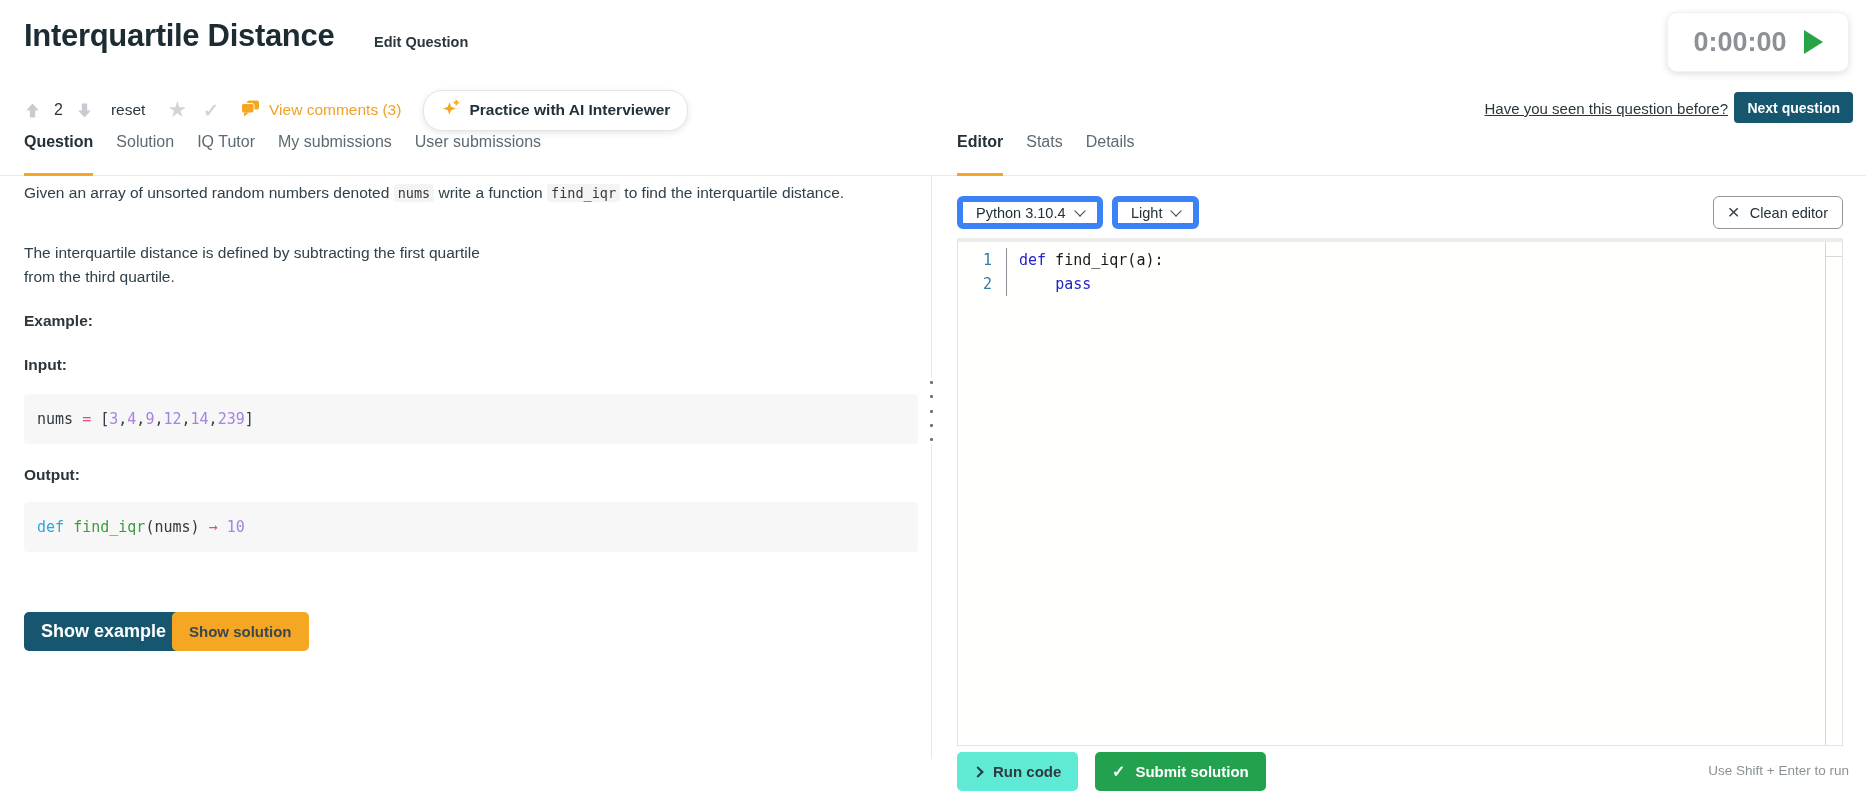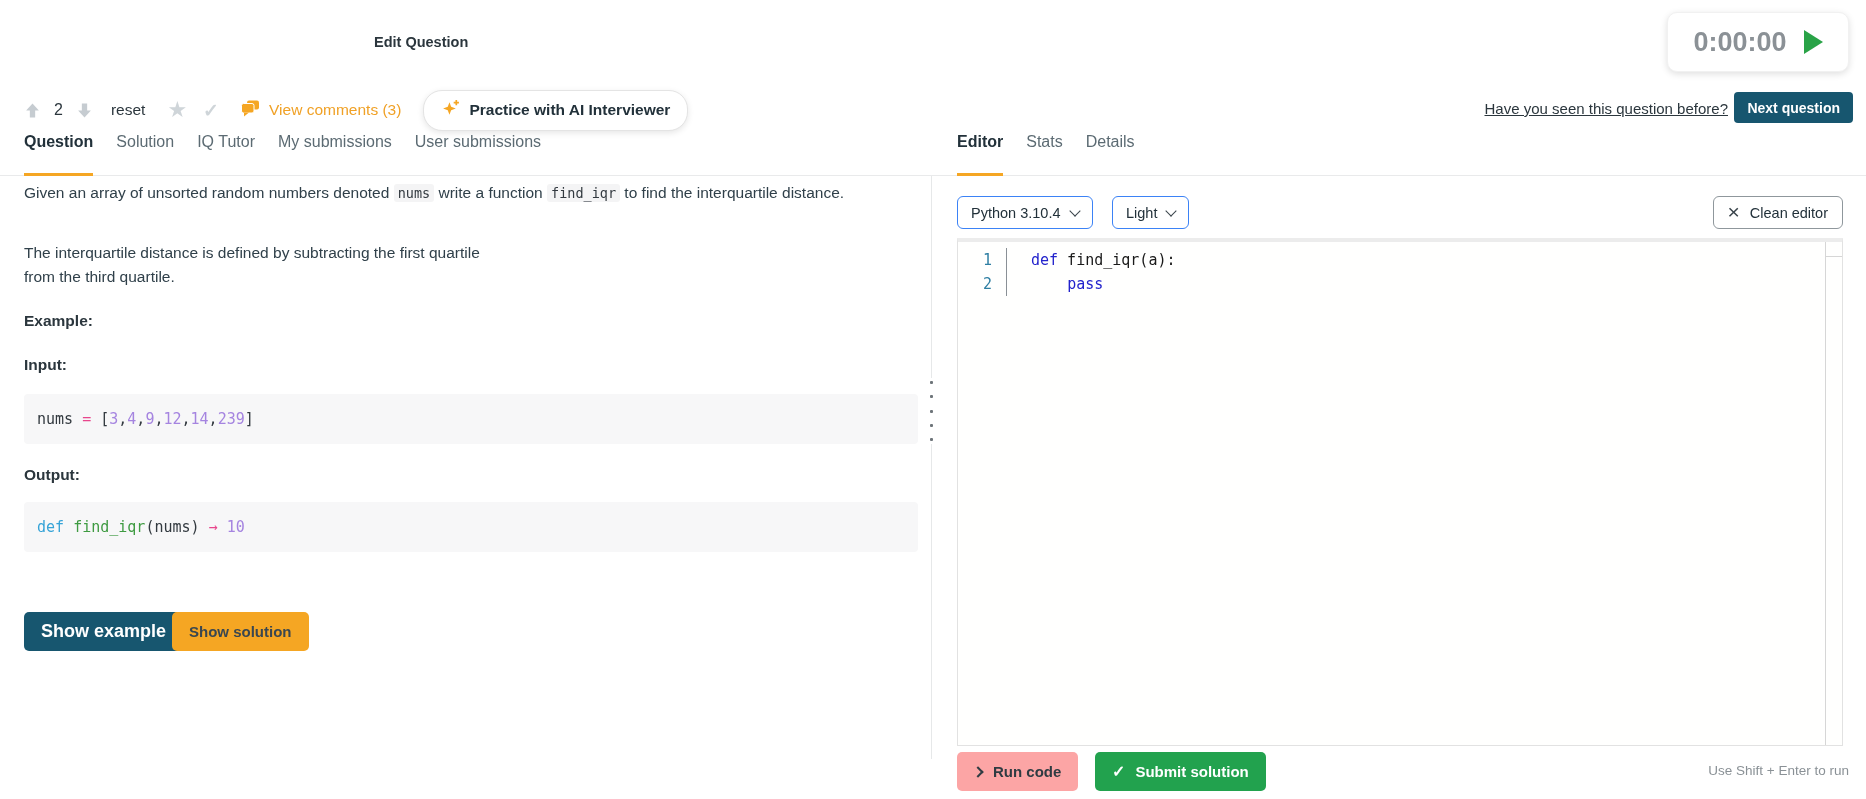--- a/index.html
+++ b/index.html
@@ -55,47 +55,48 @@
   .tk-plain { color:#333A40; }
   .tk-op { color:#E8468C; }
   .tk-num { color:#A584E0; }
   .tk-cyan { color:#35A3D7; }
   .tk-green { color:#3F9B42; }
 
   .btn-show-example { position:absolute; left:24px; top:612px; height:39px; background:#17566F; color:#fff; font-weight:700; font-size:18px; border:none; border-radius:5px; padding:0 17px; cursor:pointer; font-family:inherit; }
   .btn-show-solution { position:absolute; left:172px; top:612px; height:39px; background:#F5A623; color:#3A4750; font-weight:700; font-size:15px; border:none; border-radius:5px; padding:0 17px; cursor:pointer; font-family:inherit; }
 
   
-  .select-btn { position:absolute; top:196px; height:33px; display:flex; align-items:center; gap:10px; border:1px solid #3b82f6; border-radius:6px; background:#fff; padding:0 13px; font-size:14.5px; color:#22313A; cursor:pointer; font-family:inherit; }
+  .select-btn { position:absolute; top:196px; height:33px; display:flex; align-items:center; gap:10px; border:6px solid #3b82f6; border-radius:6px; background:#fff; padding:0 13px; font-size:14.5px; color:#22313A; cursor:pointer; font-family:inherit; }
   .lang-select { left:957px; }
   .theme-select { left:1112px; }
   .chev-down { width:8px; height:8px; border-right:1.8px solid #3A444B; border-bottom:1.8px solid #3A444B; transform:rotate(45deg); margin-top:-4px; }
   .clean-editor { position:absolute; top:196px; right:23px; height:33px; display:flex; align-items:center; gap:10px; border:1px solid #8F979C; border-radius:6px; background:#fff; padding:0 14px; font-size:14.5px; color:#22313A; cursor:pointer; font-family:inherit; }
   .x-icon { font-size:21px; line-height:0.8; color:#3A444B; }
 
   .editor-box { position:absolute; left:957px; top:238px; width:886px; height:508px; background:#FFFFFE; border:1px solid #E2E2E2; border-top:4px solid #ECECEC; cursor:text; }
   .editor-scrollbar { position:absolute; top:0; right:0; bottom:0; width:17px; border-left:1px solid #D6D6D6; }
   .editor-scroll-corner { position:absolute; top:0; right:0; width:16px; height:15px; border-bottom:1px solid #D6D6D6; }
   .code-area { position:absolute; left:0; top:6px; right:18px; font-family:"DejaVu Sans Mono", monospace; font-size:15px; line-height:24px; }
   .code-line { display:flex; }
   .line-num { width:48px; text-align:right; padding-right:14px; color:#2F7FA3; flex:none; user-select:none; }
-  .line-text { white-space:pre; color:#1A1A1A; border-left:1px solid #8A9096; padding-left:24px; }
+  .line-text { white-space:pre; color:#1A1A1A; border-left:1px solid #8A9096; padding-left:12px; }
   .tk-kw { color:#2222CC; }
 
-  .btn-run { position:absolute; left:957px; top:752px; height:39px; background:#fca5a5; border:none; border-radius:5px; color:#2F3B42; font-weight:700; font-size:15px; display:flex; align-items:center; gap:11px; padding:0 17px; cursor:pointer; font-family:inherit; }
+  .btn-run { position:absolute; left:957px; top:752px; height:39px; background:#5eead4; border:none; border-radius:5px; color:#2F3B42; font-weight:700; font-size:15px; display:flex; align-items:center; gap:11px; padding:0 17px; cursor:pointer; font-family:inherit; }
   .chev-right { width:8px; height:8px; border-right:2px solid #2F3B42; border-top:2px solid #2F3B42; transform:rotate(45deg); flex:none; }
   .btn-submit { position:absolute; left:1095px; top:752px; height:39px; background:#22A24E; border:none; border-radius:5px; color:#fff; font-weight:700; font-size:15px; display:flex; align-items:center; gap:10px; padding:0 17px; cursor:pointer; font-family:inherit; }
   .check-white { color:#fff; font-size:16px; font-weight:700; }
   .shortcut-hint { position:absolute; top:763px; right:17px; font-size:13.5px; color:#8A9196; }
 </style>
 </head>
 <body>
 
 <div class="app">
 
+  <h1 class="page-title">Interquartile Distance</h1>
   <span class="edit-question">Edit Question</span>
 
   <div class="timer-card">
     <span class="timer-value">0:00:00</span>
     <span class="play-icon"></span>
   </div>
 
   <div class="action-row">
     <span class="vote-icon vote-up">
       <svg width="17" height="17" viewBox="0 0 16 16">

